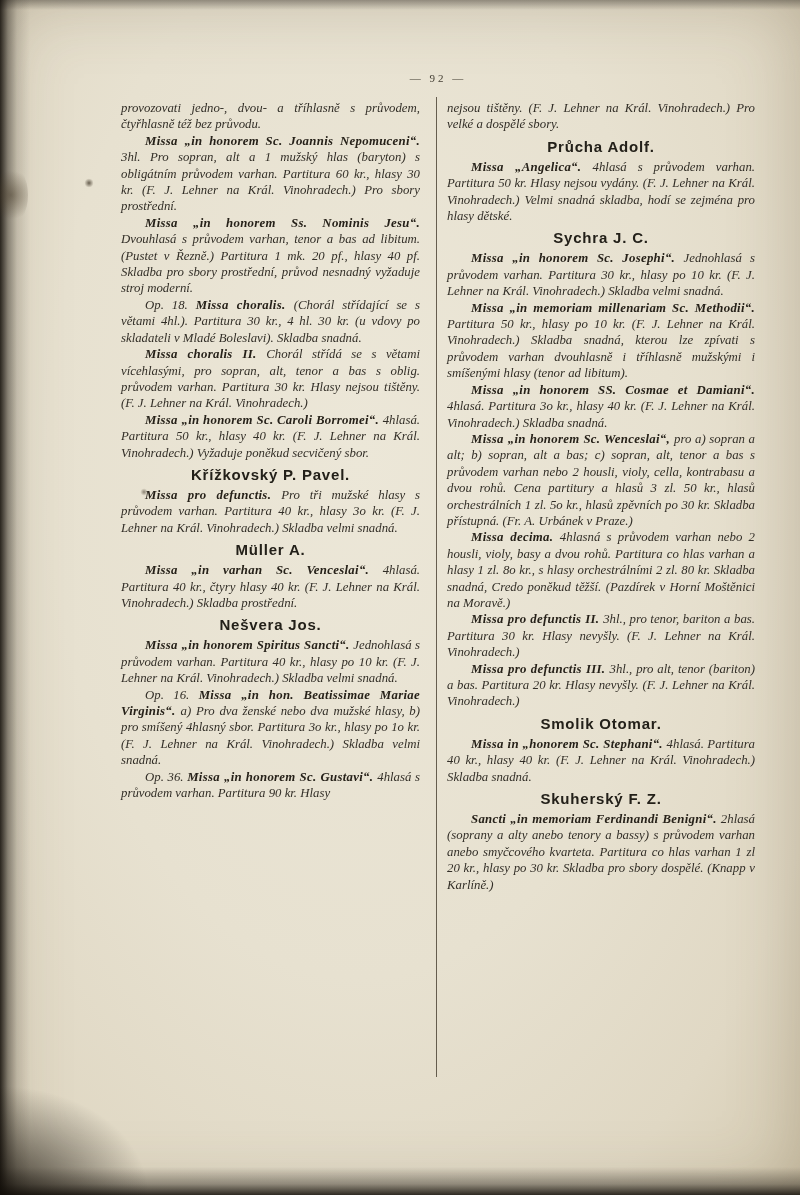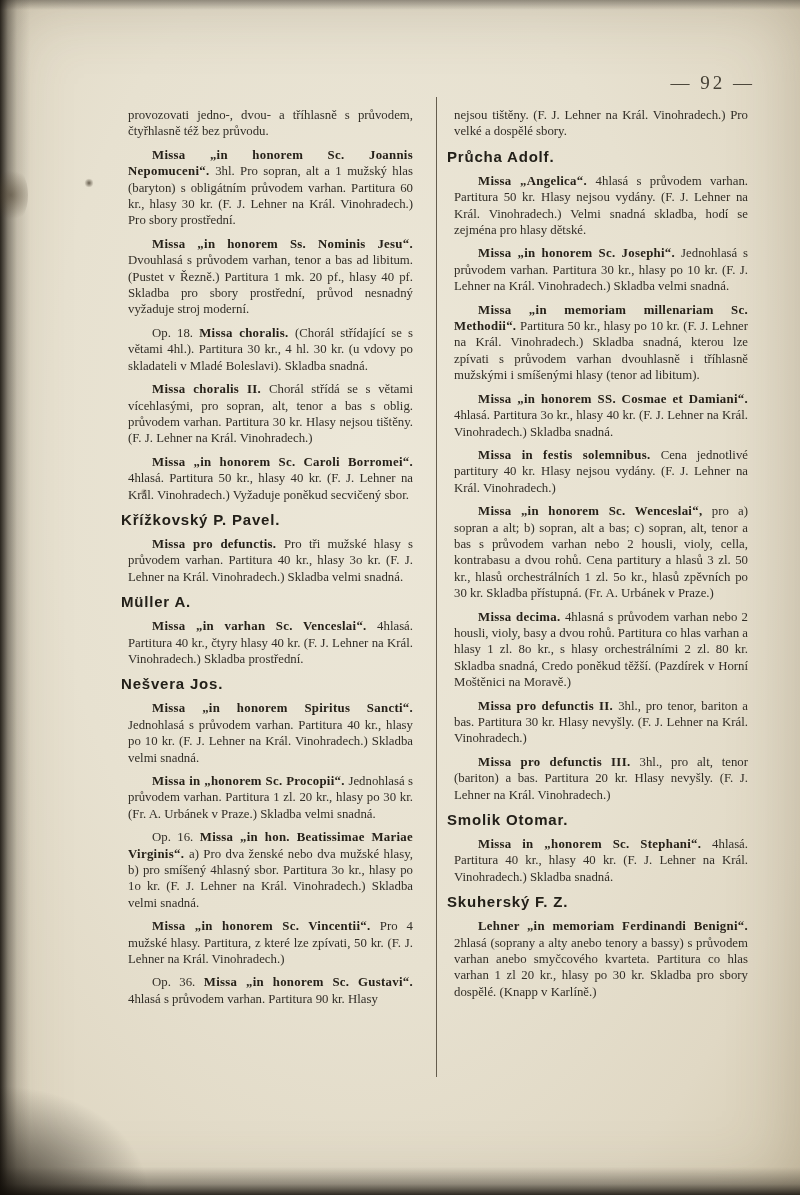--- a/index.html
+++ b/index.html
@@ -42,44 +42,44 @@
   .blotch{
     position:absolute;border-radius:50%;
     background:radial-gradient(circle, rgba(70,58,40,0.5) 0%, rgba(70,58,40,0) 70%);
   }
   .blotch.b1{left:-6px;top:165px;width:34px;height:60px;}
   .blotch.b2{left:84px;top:178px;width:10px;height:10px;background:radial-gradient(circle, rgba(60,50,35,0.75) 0%, rgba(60,50,35,0) 65%);}
   .blotch.b3{left:140px;top:488px;width:8px;height:8px;background:radial-gradient(circle, rgba(60,50,35,0.55) 0%, rgba(60,50,35,0) 65%);}
 
   .page-number{
     position:absolute;top:72px;left:121px;width:634px;
-    text-align:right;
-    font-size:19px;letter-spacing:3px;
+    text-align:center;
+    font-size:11px;letter-spacing:3px;
     color:#454035;
   }
   .divider{
     position:absolute;left:436px;top:97px;width:1px;height:980px;
     background:rgba(64,55,41,0.78);
   }
   .col{
     position:absolute;top:100px;
     font-size:12.8px;line-height:16.4px;
     color:#322e27;
     text-align:justify;
   }
   .col-left{left:121px;width:299px;}
   .col-right{left:447px;width:308px;}
 
-  .col p.entry{margin:7px;text-indent:24px;}
+  .col p.entry{margin:0;text-indent:24px;font-style:italic;}
   .col p.entry.noindent{text-indent:0;}
   .title-run{font-weight:bold;letter-spacing:0.3px;color:#262119;}
   .author-heading{
     font-family:"Liberation Sans","DejaVu Sans",sans-serif;
     font-weight:bold;font-size:15px;line-height:19px;
-    text-align:left;letter-spacing:0.8px;
+    text-align:center;letter-spacing:0.8px;
     color:#232019;margin:4px 0 3px 0;
   }
 </style>
 </head>
 <body>
 
 <div class="paper">
   <div class="page-number">— 92 —</div>
 
   <div class="col col-left" id="col-left">
@@ -88,42 +88,40 @@
       <p class="entry"><span class="title-run">Missa „in honorem Ss. Nominis Jesu“. </span><span class="text-run">Dvouhlasá s průvodem varhan, tenor a bas ad libitum. (Pustet v Řezně.) Partitura 1 mk. 20 pf., hlasy 40 pf. Skladba pro sbory prostřední, průvod nesnadný vyžaduje stroj moderní.</span></p>
       <p class="entry"><span class="text-run">Op. 18. </span><span class="title-run">Missa choralis. </span><span class="text-run">(Chorál střídající se s větami 4hl.). Partitura 30 kr., 4 hl. 30 kr. (u vdovy po skladateli v Mladé Boleslavi). Skladba snadná.</span></p>
       <p class="entry"><span class="title-run">Missa choralis II. </span><span class="text-run">Chorál střídá se s větami vícehlasými, pro sopran, alt, tenor a bas s oblig. průvodem varhan. Partitura 30 kr. Hlasy nejsou tištěny. (F. J. Lehner na Král. Vinohradech.)</span></p>
       <p class="entry"><span class="title-run">Missa „in honorem Sc. Caroli Borromei“. </span><span class="text-run">4hlasá. Partitura 50 kr., hlasy 40 kr. (F. J. Lehner na Král. Vinohradech.) Vyžaduje poněkud secvičený sbor.</span></p>
       <div class="author-heading">Křížkovský P. Pavel.</div>
       <p class="entry"><span class="title-run">Missa pro defunctis. </span><span class="text-run">Pro tři mužské hlasy s průvodem varhan. Partitura 40 kr., hlasy 3o kr. (F. J. Lehner na Král. Vinohradech.) Skladba velmi snadná.</span></p>
       <div class="author-heading">Müller A.</div>
       <p class="entry"><span class="title-run">Missa „in varhan Sc. Venceslai“. </span><span class="text-run">4hlasá. Partitura 40 kr., čtyry hlasy 40 kr. (F. J. Lehner na Král. Vinohradech.) Skladba prostřední.</span></p>
       <div class="author-heading">Nešvera Jos.</div>
       <p class="entry"><span class="title-run">Missa „in honorem Spiritus Sancti“. </span><span class="text-run">Jednohlasá s průvodem varhan. Partitura 40 kr., hlasy po 10 kr. (F. J. Lehner na Král. Vinohradech.) Skladba velmi snadná.</span></p>
-      <p class="entry"><span class="title-run">Missa in „honorem Sc. Procopii“. </span><span class="text-run">Jednohlasá s průvodem varhan. Partitura 1 zl. 20 kr., hlasy po 30 kr. (Fr. A. Urbánek v Praze.) Skladba velmi snadná.</span></p>
       <p class="entry"><span class="text-run">Op. 16. </span><span class="title-run">Missa „in hon. Beatissimae Mariae Virginis“. </span><span class="text-run">a) Pro dva ženské nebo dva mužské hlasy, b) pro smíšený 4hlasný sbor. Partitura 3o kr., hlasy po 1o kr. (F. J. Lehner na Král. Vinohradech.) Skladba velmi snadná.</span></p>
-      <p class="entry"><span class="title-run">Missa „in honorem Sc. Vincentii“. </span><span class="text-run">Pro 4 mužské hlasy. Partitura, z které lze zpívati, 50 kr. (F. J. Lehner na Král. Vinohradech.)</span></p>
       <p class="entry"><span class="text-run">Op. 36. </span><span class="title-run">Missa „in honorem Sc. Gustavi“. </span><span class="text-run">4hlasá s průvodem varhan. Partitura 90 kr. Hlasy</span></p>
     </div>
   <div class="divider"></div>
   <div class="col col-right" id="col-right">
       <p class="entry noindent"><span class="text-run">nejsou tištěny. (F. J. Lehner na Král. Vinohradech.) Pro velké a dospělé sbory.</span></p>
       <div class="author-heading">Průcha Adolf.</div>
       <p class="entry"><span class="title-run">Missa „Angelica“. </span><span class="text-run">4hlasá s průvodem varhan. Partitura 50 kr. Hlasy nejsou vydány. (F. J. Lehner na Král. Vinohradech.) Velmi snadná skladba, hodí se zejména pro hlasy dětské.</span></p>
+      <div class="author-heading">Sychra J. C.</div>
       <p class="entry"><span class="title-run">Missa „in honorem Sc. Josephi“. </span><span class="text-run">Jednohlasá s průvodem varhan. Partitura 30 kr., hlasy po 10 kr. (F. J. Lehner na Král. Vinohradech.) Skladba velmi snadná.</span></p>
       <p class="entry"><span class="title-run">Missa „in memoriam millenariam Sc. Methodii“. </span><span class="text-run">Partitura 50 kr., hlasy po 10 kr. (F. J. Lehner na Král. Vinohradech.) Skladba snadná, kterou lze zpívati s průvodem varhan dvouhlasně i tříhlasně mužskými i smíšenými hlasy (tenor ad libitum).</span></p>
       <p class="entry"><span class="title-run">Missa „in honorem SS. Cosmae et Damiani“. </span><span class="text-run">4hlasá. Partitura 3o kr., hlasy 40 kr. (F. J. Lehner na Král. Vinohradech.) Skladba snadná.</span></p>
-      <p class="entry"><span class="title-run">Missa in festis solemnibus. </span><span class="text-run">Cena jednotlivé partitury 40 kr. Hlasy nejsou vydány. (F. J. Lehner na Král. Vinohradech.)</span></p>
       <p class="entry"><span class="title-run">Missa „in honorem Sc. Wenceslai“, </span><span class="text-run">pro a) sopran a alt; b) sopran, alt a bas; c) sopran, alt, tenor a bas s průvodem varhan nebo 2 housli, violy, cella, kontrabasu a dvou rohů. Cena partitury a hlasů 3 zl. 50 kr., hlasů orchestrálních 1 zl. 5o kr., hlasů zpěvních po 30 kr. Skladba přístupná. (Fr. A. Urbánek v Praze.)</span></p>
       <p class="entry"><span class="title-run">Missa decima. </span><span class="text-run">4hlasná s průvodem varhan nebo 2 housli, violy, basy a dvou rohů. Partitura co hlas varhan a hlasy 1 zl. 8o kr., s hlasy orchestrálními 2 zl. 80 kr. Skladba snadná, Credo poněkud těžší. (Pazdírek v Horní Moštěnici na Moravě.)</span></p>
       <p class="entry"><span class="title-run">Missa pro defunctis II. </span><span class="text-run">3hl., pro tenor, bariton a bas. Partitura 30 kr. Hlasy nevyšly. (F. J. Lehner na Král. Vinohradech.)</span></p>
       <p class="entry"><span class="title-run">Missa pro defunctis III. </span><span class="text-run">3hl., pro alt, tenor (bariton) a bas. Partitura 20 kr. Hlasy nevyšly. (F. J. Lehner na Král. Vinohradech.)</span></p>
       <div class="author-heading">Smolik Otomar.</div>
       <p class="entry"><span class="title-run">Missa in „honorem Sc. Stephani“. </span><span class="text-run">4hlasá. Partitura 40 kr., hlasy 40 kr. (F. J. Lehner na Král. Vinohradech.) Skladba snadná.</span></p>
       <div class="author-heading">Skuherský F. Z.</div>
-      <p class="entry"><span class="title-run">Lehner „in memoriam Ferdinandi Benigni“. </span><span class="text-run">2hlasá (soprany a alty anebo tenory a bassy) s průvodem varhan anebo smyčcového kvarteta. Partitura co hlas varhan 1 zl 20 kr., hlasy po 30 kr. Skladba pro sbory dospělé. (Knapp v Karlíně.)</span></p>
+      <p class="entry"><span class="title-run">Sancti „in memoriam Ferdinandi Benigni“. </span><span class="text-run">2hlasá (soprany a alty anebo tenory a bassy) s průvodem varhan anebo smyčcového kvarteta. Partitura co hlas varhan 1 zl 20 kr., hlasy po 30 kr. Skladba pro sbory dospělé. (Knapp v Karlíně.)</span></p>
     </div>
 
   <div class="edge-top"></div>
   <div class="edge-left"></div>
   <div class="edge-bottom"></div>
   <div class="corner-bl"></div>
   <div class="blotch b1"></div>
   <div class="blotch b2"></div>
   <div class="blotch b3"></div>
 </div>

